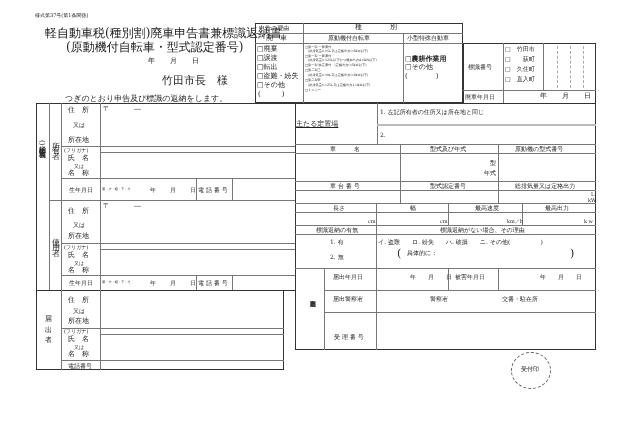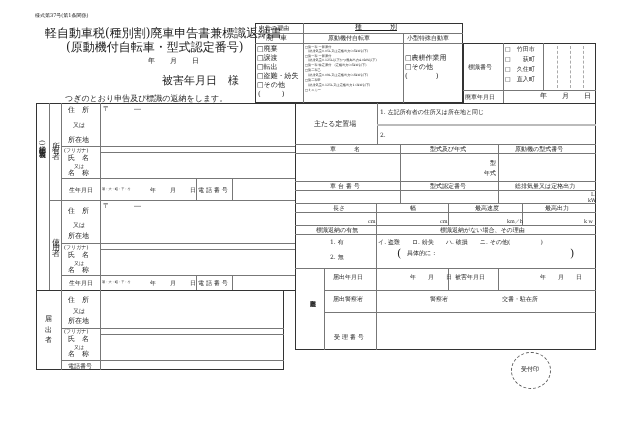--- a/index.html
+++ b/index.html
@@ -22,50 +22,50 @@
 </style>
 </head>
 <body>
 
 <div class="t s5" style="left:35px;top:13px;">様式第37号(第1条関係)</div>
 <div class="t s12" style="left:45px;top:27px;">軽自動車税(種別割)廃車申告書兼標識返納書</div>
 <div class="t s12" style="left:66px;top:41px;">(原動機付自転車・型式認定番号)</div>
 <div class="t s7" style="left:148px;top:58px;">年</div>
 <div class="t s7" style="left:170px;top:58px;">月</div>
 <div class="t s7" style="left:192px;top:58px;">日</div>
-<div class="t s11" style="left:162px;top:75px;">被害年月日　様</div>
+<div class="t s11" style="left:162px;top:75px;">竹田市長　様</div>
 <div class="t s8" style="left:65px;top:95px;">つぎのとおり申告及び標識の返納をします。</div>
 
 <div class="box" style="left:255px;top:23px;width:208px;height:80px;"></div>
 <div class="hl" style="left:255px;top:33px;width:208px;"></div>
 <div class="hl" style="left:255px;top:43px;width:208px;"></div>
 <div class="vl" style="left:303px;top:23px;height:80px;"></div>
 <div class="vl" style="left:403px;top:33px;height:70px;"></div>
 <div class="t s6" style="left:259px;top:25px;">申告の理由</div>
-<div class="t s7" style="left:355px;top:24px;text-decoration:underline;">種　　　　別</div>
+<div class="t s7" style="left:355px;top:24px;">種　　　　別</div>
 <div class="t s7" style="left:266px;top:35px;text-align:right;">廃　車</div>
 <div class="t s6" style="left:328px;top:35px;">原動機付自転車</div>
 <div class="t s6" style="left:407px;top:35px;">小型特殊自動車</div>
 <div class="t s7" style="left:257px;top:46px;">□廃棄</div>
 <div class="t s7" style="left:257px;top:55px;">□譲渡</div>
 <div class="t s7" style="left:257px;top:64px;">□転出</div>
 <div class="t s7" style="left:257px;top:73px;">□盗難・紛失</div>
 <div class="t s7" style="left:257px;top:82px;">□その他</div>
 <div class="t s7" style="left:258px;top:91px;">(　　　)</div>
 <div class="t xs" style="left:305px;top:46px;">□第一種 一般原付</div>
 <div class="t xs" style="left:308px;top:50px;">(総排気量0.05L又は定格出力0.6kW以下)</div>
 <div class="t xs" style="left:305px;top:55px;">□第一種 一般原付</div>
 <div class="t xs" style="left:308px;top:59px;">(総排気量0.125L以下かつ最高出力4.0kW以下)</div>
 <div class="t xs" style="left:305px;top:64px;">□第一種 特定原付　(定格出力0.6kW以下)</div>
 <div class="t xs" style="left:305px;top:69px;">□第二種乙</div>
 <div class="t xs" style="left:308px;top:74px;">(総排気量0.09L又は定格出力0.8kW以下)</div>
 <div class="t xs" style="left:305px;top:79px;">□第二種甲</div>
 <div class="t xs" style="left:308px;top:84px;">(総排気量0.125L又は定格出力1.0kW以下)</div>
 <div class="t xs" style="left:305px;top:89px;">□ミニカー</div>
-<div class="t s7" style="left:405px;top:55px;">□農耕作業用</div>
+<div class="t s7" style="left:405px;top:55px;font-weight:bold;">□農耕作業用</div>
 <div class="t s7" style="left:405px;top:64px;">□その他</div>
 <div class="t s7" style="left:405px;top:73px;">(　　　　)</div>
 
 <div class="box" style="left:463px;top:43px;width:133px;height:61px;"></div>
 <div class="vl" style="left:503px;top:43px;height:61px;"></div>
 <div class="vl" style="left:543px;top:43px;height:47px;"></div>
 <div class="hl" style="left:463px;top:90px;width:133px;"></div>
 <div class="dash" style="left:557px;top:46px;height:42px;"></div>
 <div class="dash" style="left:570px;top:46px;height:42px;"></div>
 <div class="dash" style="left:583px;top:46px;height:42px;"></div>
@@ -175,21 +175,21 @@
 <div class="hl" style="left:295px;top:225px;width:301px;"></div>
 <div class="hl" style="left:295px;top:234px;width:301px;"></div>
 <div class="hl" style="left:295px;top:268px;width:301px;"></div>
 <div class="vl" style="left:324px;top:268px;height:82px;"></div>
 <div class="vl" style="left:376px;top:268px;height:82px;"></div>
 <div class="hl" style="left:324px;top:290px;width:272px;"></div>
 <div class="hl" style="left:324px;top:312px;width:272px;"></div>
 <div class="vl" style="left:448px;top:268px;height:22px;"></div>
 <div class="vl" style="left:498px;top:268px;height:22px;"></div>
 
-<div class="t s7" style="left:314px;top:121px;">主たる定置場</div>
+<div class="t s7" style="left:296px;top:121px;text-decoration:underline;">主たる定置場</div>
 <div class="t s6" style="left:380px;top:109px;">1. 左記所有者の住所又は所在地と同じ</div>
 <div class="t s6" style="left:380px;top:132px;">2.</div>
 <div class="t s6" style="left:330px;top:146px;">車　　　名</div>
 <div class="t s6" style="left:430px;top:146px;">型式及び年式</div>
 <div class="t s6" style="left:515px;top:146px;">原動機の型式番号</div>
 <div class="abs" style="left:296px;top:154px;width:103px;height:26px;"></div>
 <div class="t s6" style="left:490px;top:160px;">型</div>
 <div class="t s6" style="left:484px;top:170px;">年式</div>
 <div class="abs" style="left:401px;top:154px;width:96px;height:26px;"></div>
 <div class="abs" style="left:499px;top:154px;width:96px;height:26px;"></div>

